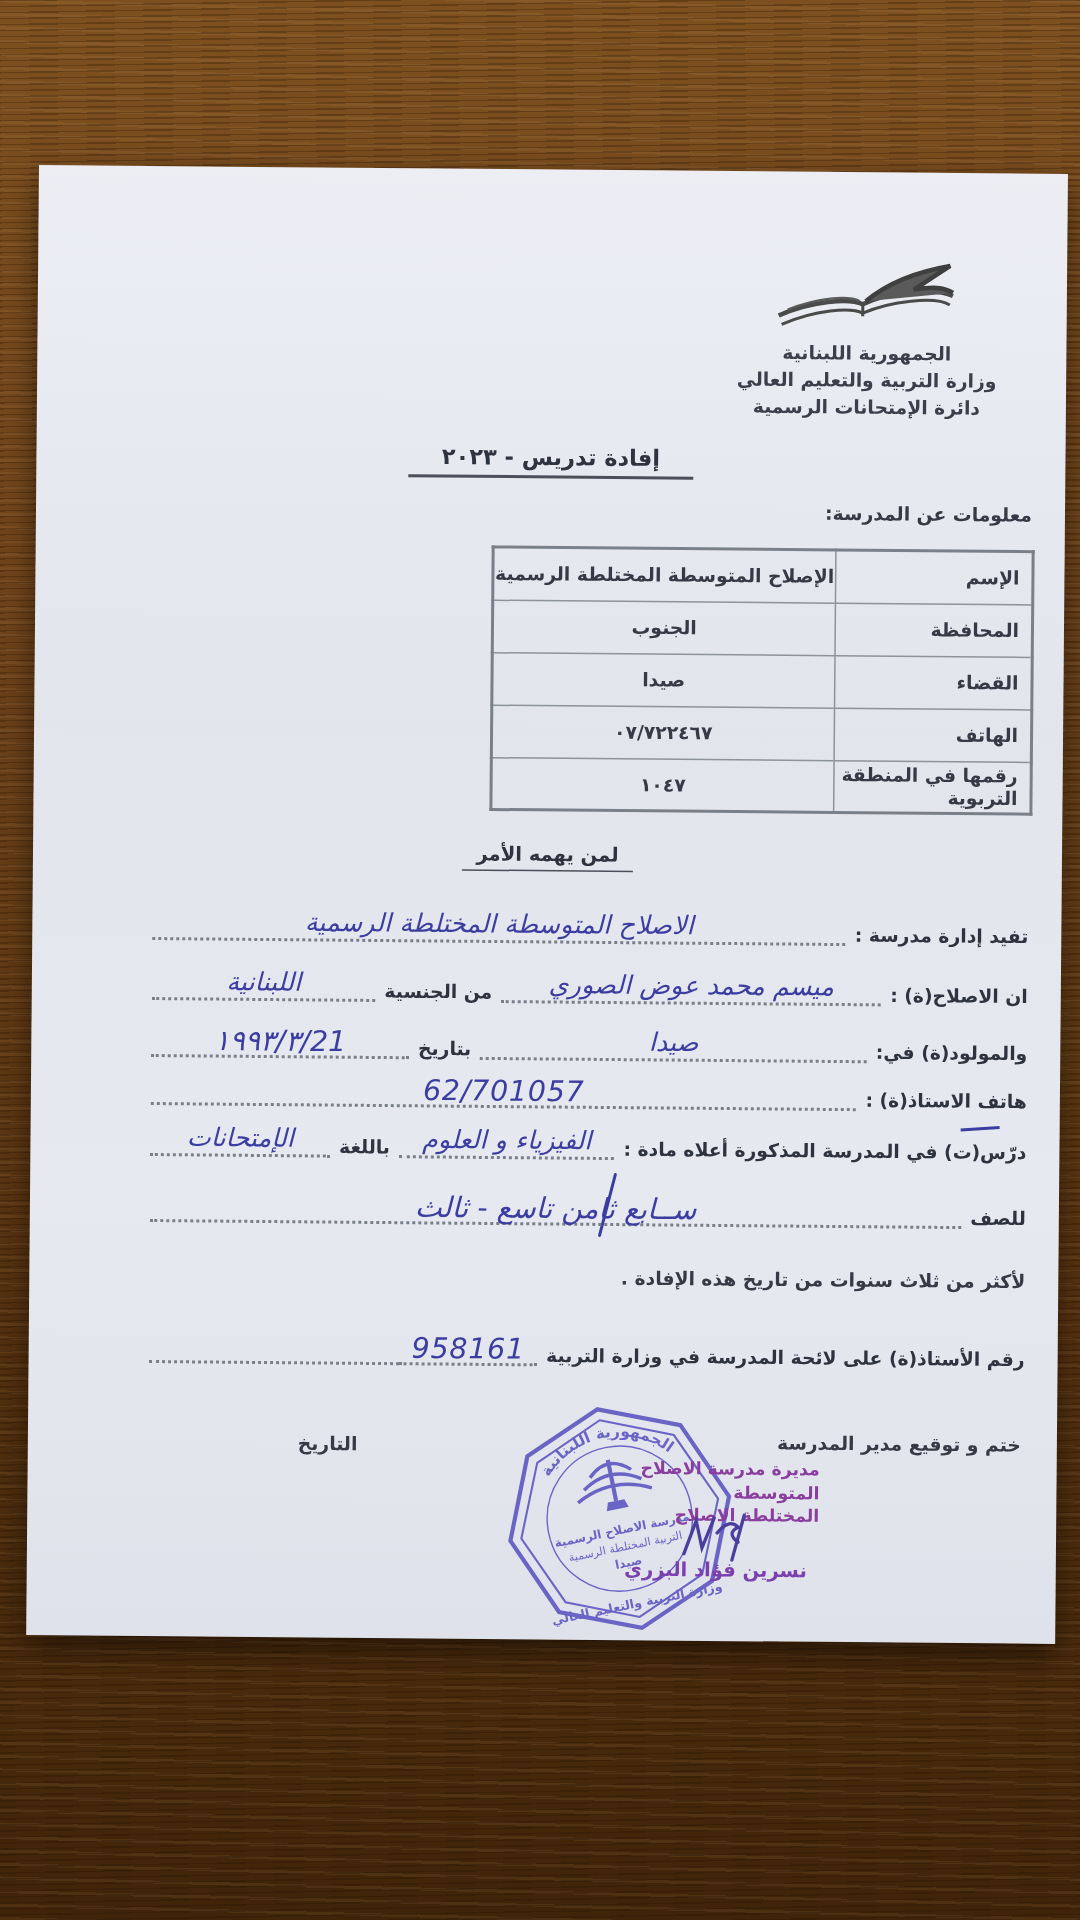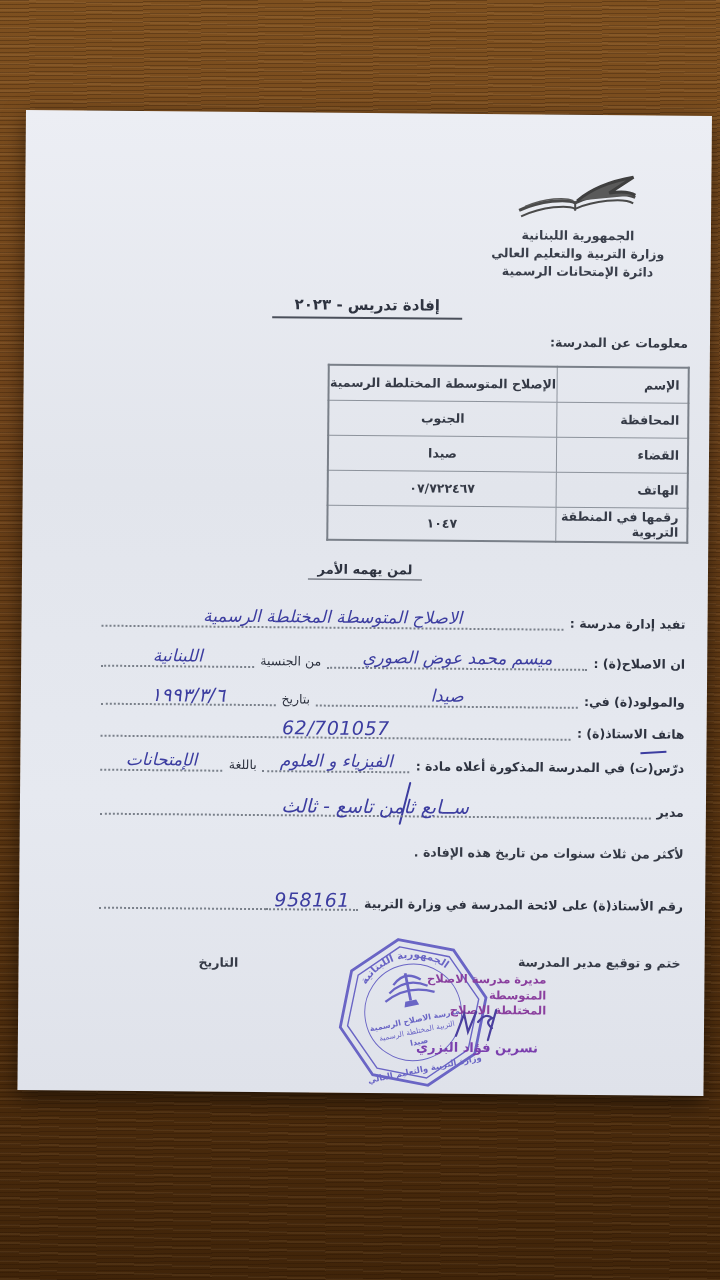--- a/index.html
+++ b/index.html
@@ -48,21 +48,21 @@
     font-weight:bold; color:#353a46;
   }
   table.school { border:2px solid #7a8089; }
   td.lbl { width:132px; text-align:right; padding-right:8px; }
   td.val { text-align:center; }
   .concern { top:446px; left:0; width:100%; text-align:center; }
   .concern span { font-size:13px; font-weight:bold; border-bottom:1.5px solid #4a4f5a; padding:0 10px 2px; }
   
   .row { display:flex; align-items:flex-end; left:80px; right:22px; }
   .row .lab { flex:none; font-size:12.5px; font-weight:bold; padding-left:6px; white-space:nowrap; }
-  .row .mid { flex:none; font-size:12.5px; font-weight:normal; padding:0 6px; }
+  .row .mid { flex:none; font-size:12.5px; font-weight:bold; padding:0 6px; }
   .dotfill { flex:1; border-bottom:2px dotted #7a808a; height:20px; text-align:center; }
   .dotfill .hand { position:relative; top:-2px; }
   .r1{top:496px;} .r2{top:536px;} .r3{top:574px;} .r4{top:606px;}
   .r5{top:640px;} .r6{top:684px;} .r7{top:731px;} .r8{top:778px;}
   .hand-big { font-size:19px; }
   .stray-dash { top:636px; right:40px; width:26px; height:2px; background:#3c3da0; transform:rotate(-4deg); }
   .stray-stroke { top:668px; right:300px; width:2px; height:44px; background:#3c3da0; transform:rotate(14deg); border-radius:2px; }
   
   .sign-label { top:840px; right:24px; }
   .date-label { top:843px; left:180px;text-align:center; }
@@ -147,21 +147,21 @@
     </span>
   </div>
 
   <div class="abs row r3">
     <span class="lab">والمولود(ة) في:</span>
     <span class="dotfill" style="flex:1.5">
       <span class="hand">صيدا</span>
     </span>
     <span class="mid">بتاريخ</span>
     <span class="dotfill">
-      <span class="hand num hand-big">١٩٩٣/٣/٦</span>
+      <span class="hand num hand-big">١٩٩٣/٣/21</span>
     </span>
   </div>
 
   <div class="abs row r4">
     <span class="lab">هاتف الاستاذ(ة) :</span>
     <span class="dotfill">
       <span class="hand num hand-big">62/701057</span>
     </span>
   </div>
 
@@ -172,21 +172,21 @@
     </span>
     <span class="mid">باللغة</span>
     <span class="dotfill">
       <span class="hand">الإمتحانات</span>
     </span>
   </div>
   <div class="abs stray-dash"></div>
   <div class="abs stray-stroke"></div>
 
   <div class="abs row r6">
-    <span class="lab">مدير</span>
+    <span class="lab">للصف</span>
     <span class="dotfill">
       <span class="hand hand-big">ســابع ثامن تاسع - ثالث</span>
     </span>
   </div>
 
   <div class="abs printed r7" style="right:22px;">لأكثر من ثلاث سنوات من تاريخ هذه الإفادة .</div>
 
   <div class="abs row r8">
     <span class="lab">رقم الأستاذ(ة) على لائحة المدرسة في وزارة التربية</span>
     <span class="dotfill" style="flex:0.55">

